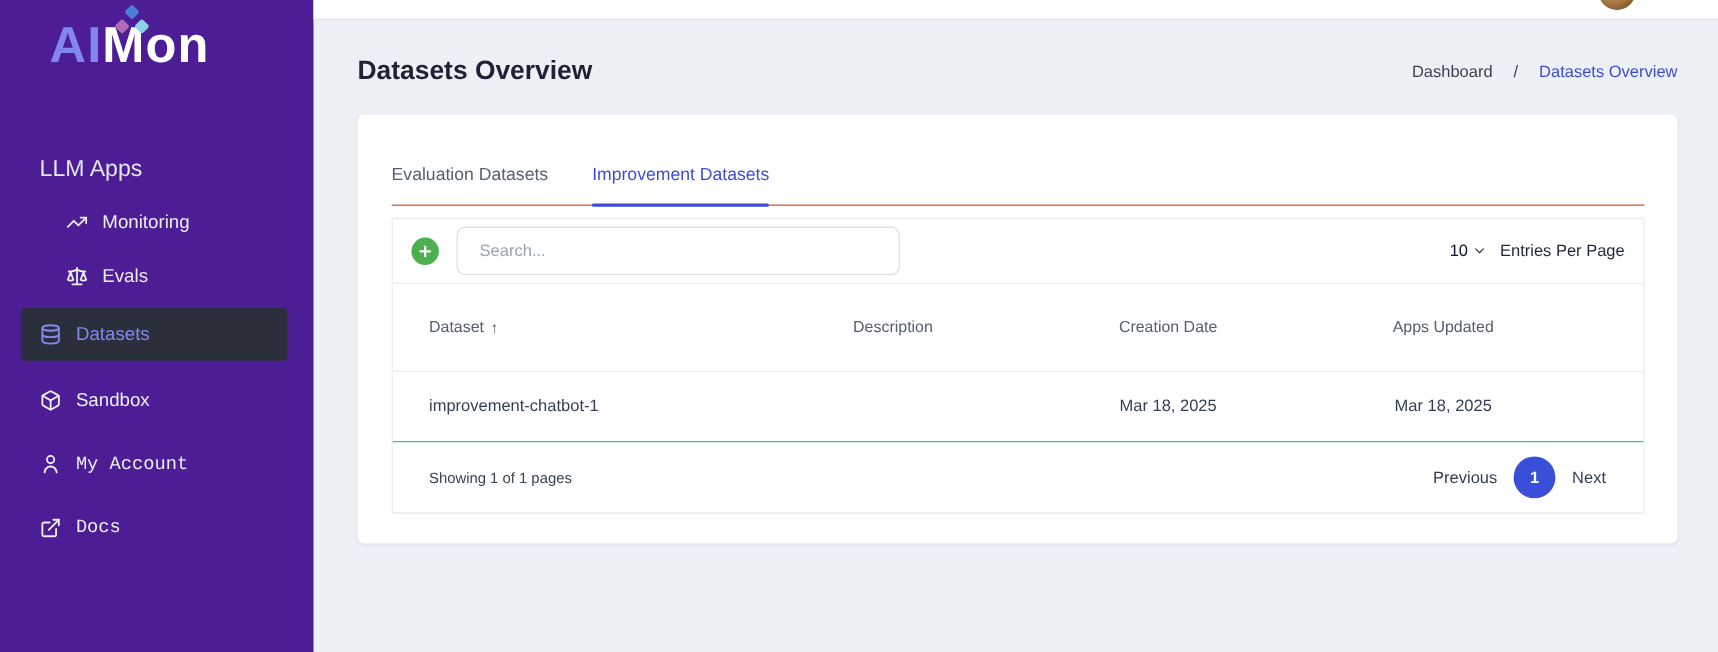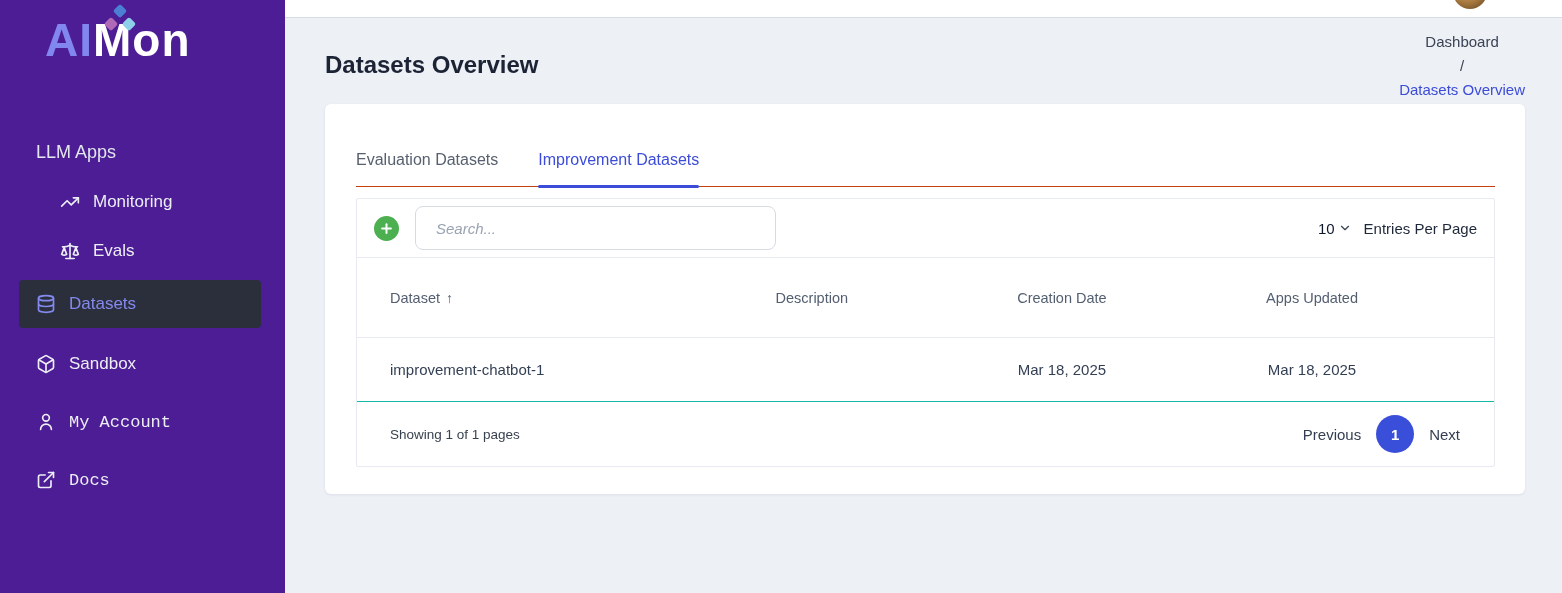--- a/index.html
+++ b/index.html
@@ -25,21 +25,21 @@
   .logo .ai { color: #8286ef; }
   .logo .mon { color: #ffffff; }
   .logo-cubes { position: absolute; top: -4px; left: 58px; width: 34px; height: 26px; }
   .cube { position: absolute; width: 10px; height: 10px; transform: rotate(45deg); border-radius: 2px; }
   .cube.c-top  { left: 12px; top: 0;   background: #4a7fd4; }
   .cube.c-left { left: 3px;  top: 13px; background: #b06ab8; }
   .cube.c-right{ left: 21px; top: 13px; background: #8ed0ea; }
 
   .nav { position: absolute; top: 142px; left: 0; right: 0; display: flex; flex-direction: column; }
   .nav-section-label {
-    color: #e3e6ee; font-size: 18px; font-weight: 500;
+    color: #e3e6ee; font-size: 21px; font-weight: 500;
     padding-left: 36px; height: 17px;
   }
   .nav-item {
     display: flex; align-items: center; gap: 13px;
     height: 48px; color: #eceef4; font-size: 17px; font-weight: 500;
     cursor: pointer; padding-left: 36px;
   }
   .nav-item.sub { padding-left: 60px; }
   .nav-item svg { width: 20px; height: 20px; stroke: #eceef4; fill: none; stroke-width: 2; stroke-linecap: round; stroke-linejoin: round; }
   .nav-item.active {
@@ -63,21 +63,21 @@
     background: radial-gradient(circle at 42% 35%, #dcb67e, #a5773f 55%, #6b4a24 90%);
     cursor: pointer;
   }
   .content { flex: 1; padding: 0 37px 0 40px; }
 
   .page-head {
     display: flex; justify-content: space-between; align-items: center;
     margin-top: 32px; height: 30px;
   }
   .page-title { font-size: 24px; font-weight: 700; color: #1b2335; }
-  .breadcrumb { font-size: 15px; color: #3a4354; display: flex; gap: 7px; align-items: center; flex-direction: column; }
+  .breadcrumb { font-size: 15px; color: #3a4354; display: flex; gap: 19px; align-items: center; }
   .crumb-parent { cursor: pointer; }
   .crumb-current { color: #3c4cd9; cursor: pointer; }
 
   .card {
     margin-top: 24px; background: #ffffff; border-radius: 6px;
     box-shadow: 0 1px 3px rgba(20,30,60,0.08);
     padding: 47px 30px 27px 31px;
   }
 
   
@@ -100,25 +100,24 @@
     border-bottom: 1px solid #e7eaf0; padding: 0 17px;
   }
   .add-btn {
     width: 25px; height: 25px; border-radius: 50%;
     background: #4caf50; border: none; cursor: pointer;
     display: flex; align-items: center; justify-content: center;
     padding: 0;
   }
   .add-btn svg { width: 15px; height: 15px; stroke: #ffffff; stroke-width: 3.2; stroke-linecap: round; }
   .search-input {
-    margin-left: 16px; width: 361px; height: 44px;
+    margin-left: 16px; width: 403px; height: 44px;
     border: 1px solid #d6dbe4; border-radius: 8px;
     font-size: 15px; padding: 0 20px; color: #2b3445; outline: none;
     font-family: "Liberation Sans", sans-serif;
-    font-style: italic;
   }
   .search-input::placeholder { color: #9aa3b2; }
   .toolbar-right { margin-left: auto; display: flex; align-items: center; gap: 6px; }
   .page-size { display: flex; align-items: center; gap: 3px; cursor: pointer; }
   .page-size-value { font-size: 15px; color: #0f172a; }
   .page-size svg { width: 14px; height: 14px; stroke: #39404f; fill: none; stroke-width: 2; stroke-linecap: round; stroke-linejoin: round; }
   .page-size-label { font-size: 15px; font-weight: 500; color: #1f2839; margin-left: 6px; }
 
   
   .tgrid { display: grid; grid-template-columns: 29% 22% 22% 22% 5%; align-items: center; }

